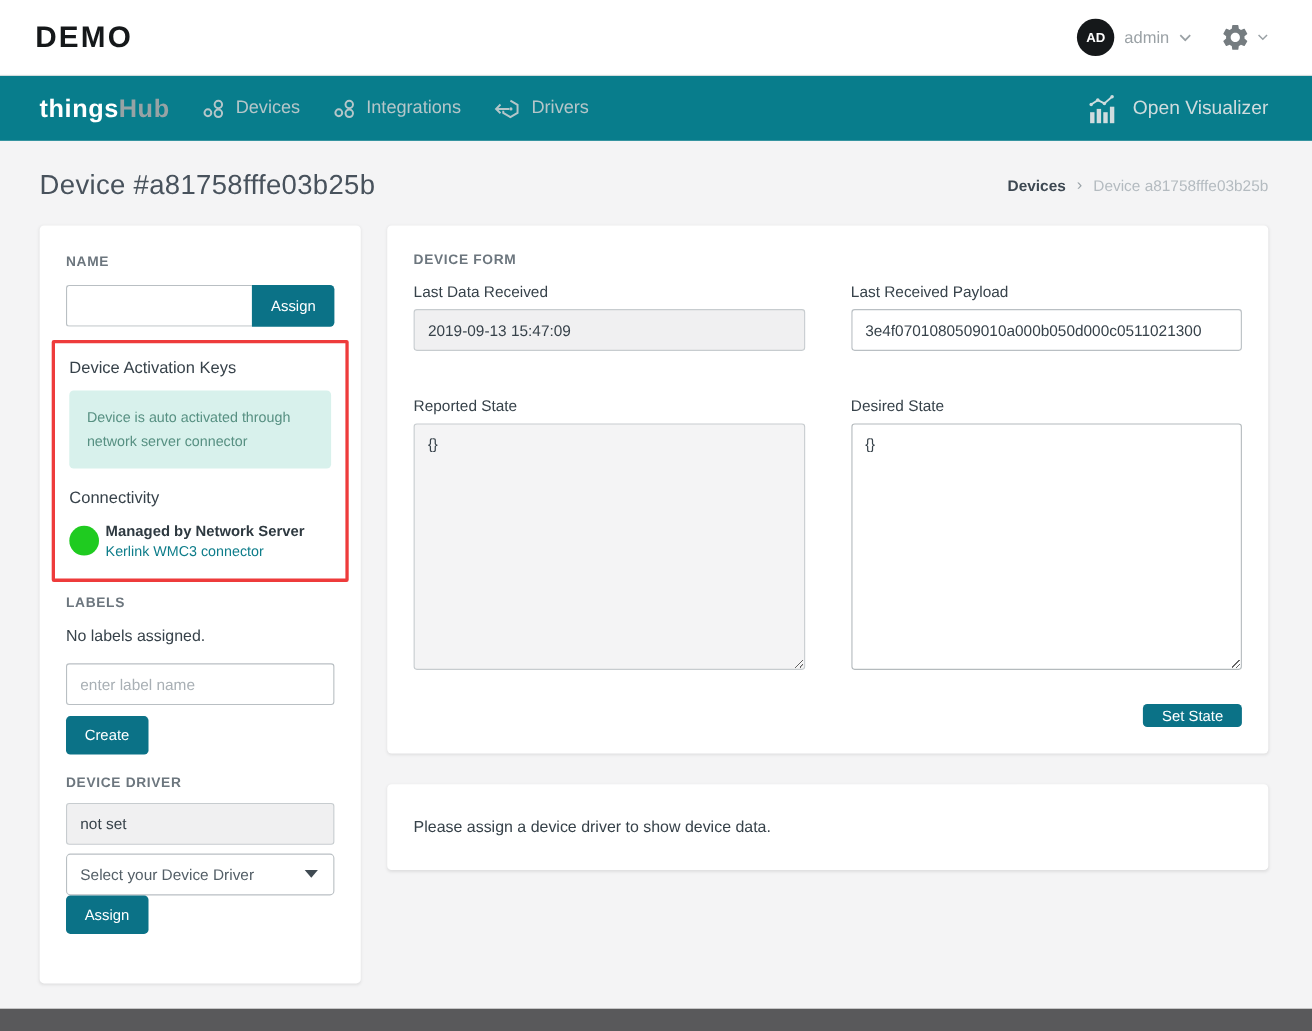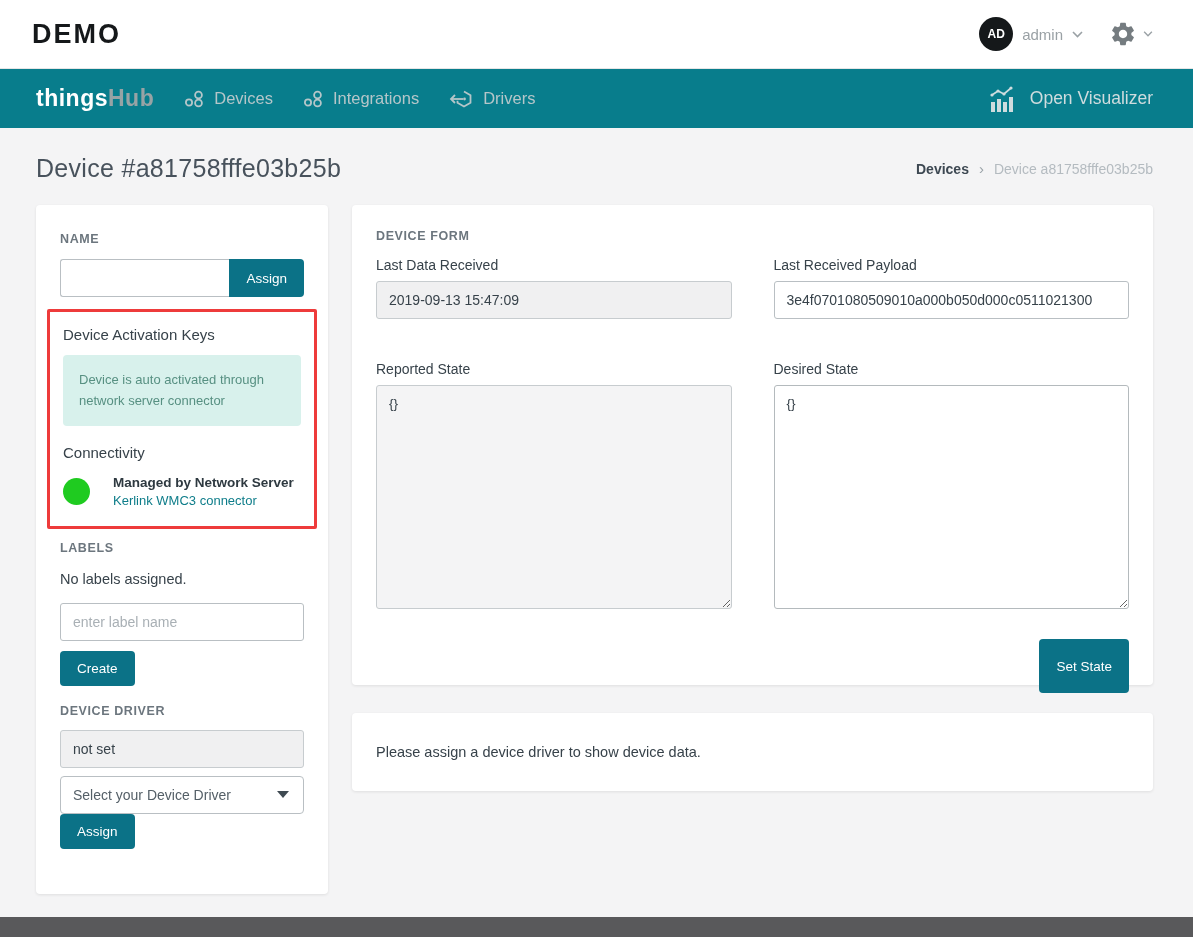--- a/index.html
+++ b/index.html
@@ -90,21 +90,21 @@
 
   .red-outline {
     border:3px solid #ee3b3b; border-radius:2px;
     margin:0 -13px 12px -13px; padding:8px 13px 18px 13px;
   }
   .sub-head { font-size:15px; color:#37424a; font-weight:500; margin:6px 0 12px 0; }
   .notice-box {
     background:#d8f1ec; border-radius:4px; padding:14px 16px;
     font-size:13px; line-height:1.65; color:#579082; margin-bottom:18px;
   }
-  .conn-row { display:flex; align-items:center; gap:23px; margin-top:14px; }
+  .conn-row { display:flex; align-items:center; gap:6px; margin-top:14px; }
   .dot { width:27px; height:27px; border-radius:50%; background:#1fcb20; flex:0 0 auto; }
   .conn-title { font-size:13.5px; font-weight:700; color:#2e3940; margin-bottom:3px; }
   .conn-sub { font-size:13px; color:#0e7d8a; }
 
   .labels-sec .sec-label { display:block; margin-bottom:16px; }
   .no-labels { font-size:14.5px; color:#37424a; margin-bottom:16px; }
   .labels-sec .txt-input { margin-bottom:10px; }
   .create-btn { margin-bottom:18px; }
 
   .driver-sec .sec-label { display:block; margin-bottom:12px; }
@@ -124,21 +124,21 @@
   .form-title { display:block; margin-bottom:14px; }
   .form-grid { display:grid; grid-template-columns:1fr 1fr; column-gap:24px; row-gap:18px;gap:42px; }
   .payload-input { white-space:nowrap; overflow:hidden; }
   .state-area {
     width:100%; height:224px; border:1px solid #b4babd; border-radius:3px;
     padding:10px 12px; font-size:13.5px; color:#37424a; resize:both; outline:none;
     font-family:"Liberation Sans", sans-serif; background:#fff;
   }
   .state-area.disabled { background:#f4f4f5; border-color:#c7cccf; }
   .setstate-row { display:flex; justify-content:flex-end; margin-top:26px; }
-  .setstate-row .btn { height:54px;text-align:right; }
+  .setstate-row .btn { height:21px;text-align:right; }
 
   .notice-card p { font-size:14.5px; color:#37424a; }
 
   
   .footer { height:20px; background:#59595b; flex:0 0 auto; }
 </style>
 </head>
 <body>
 
 <header class="topbar">

